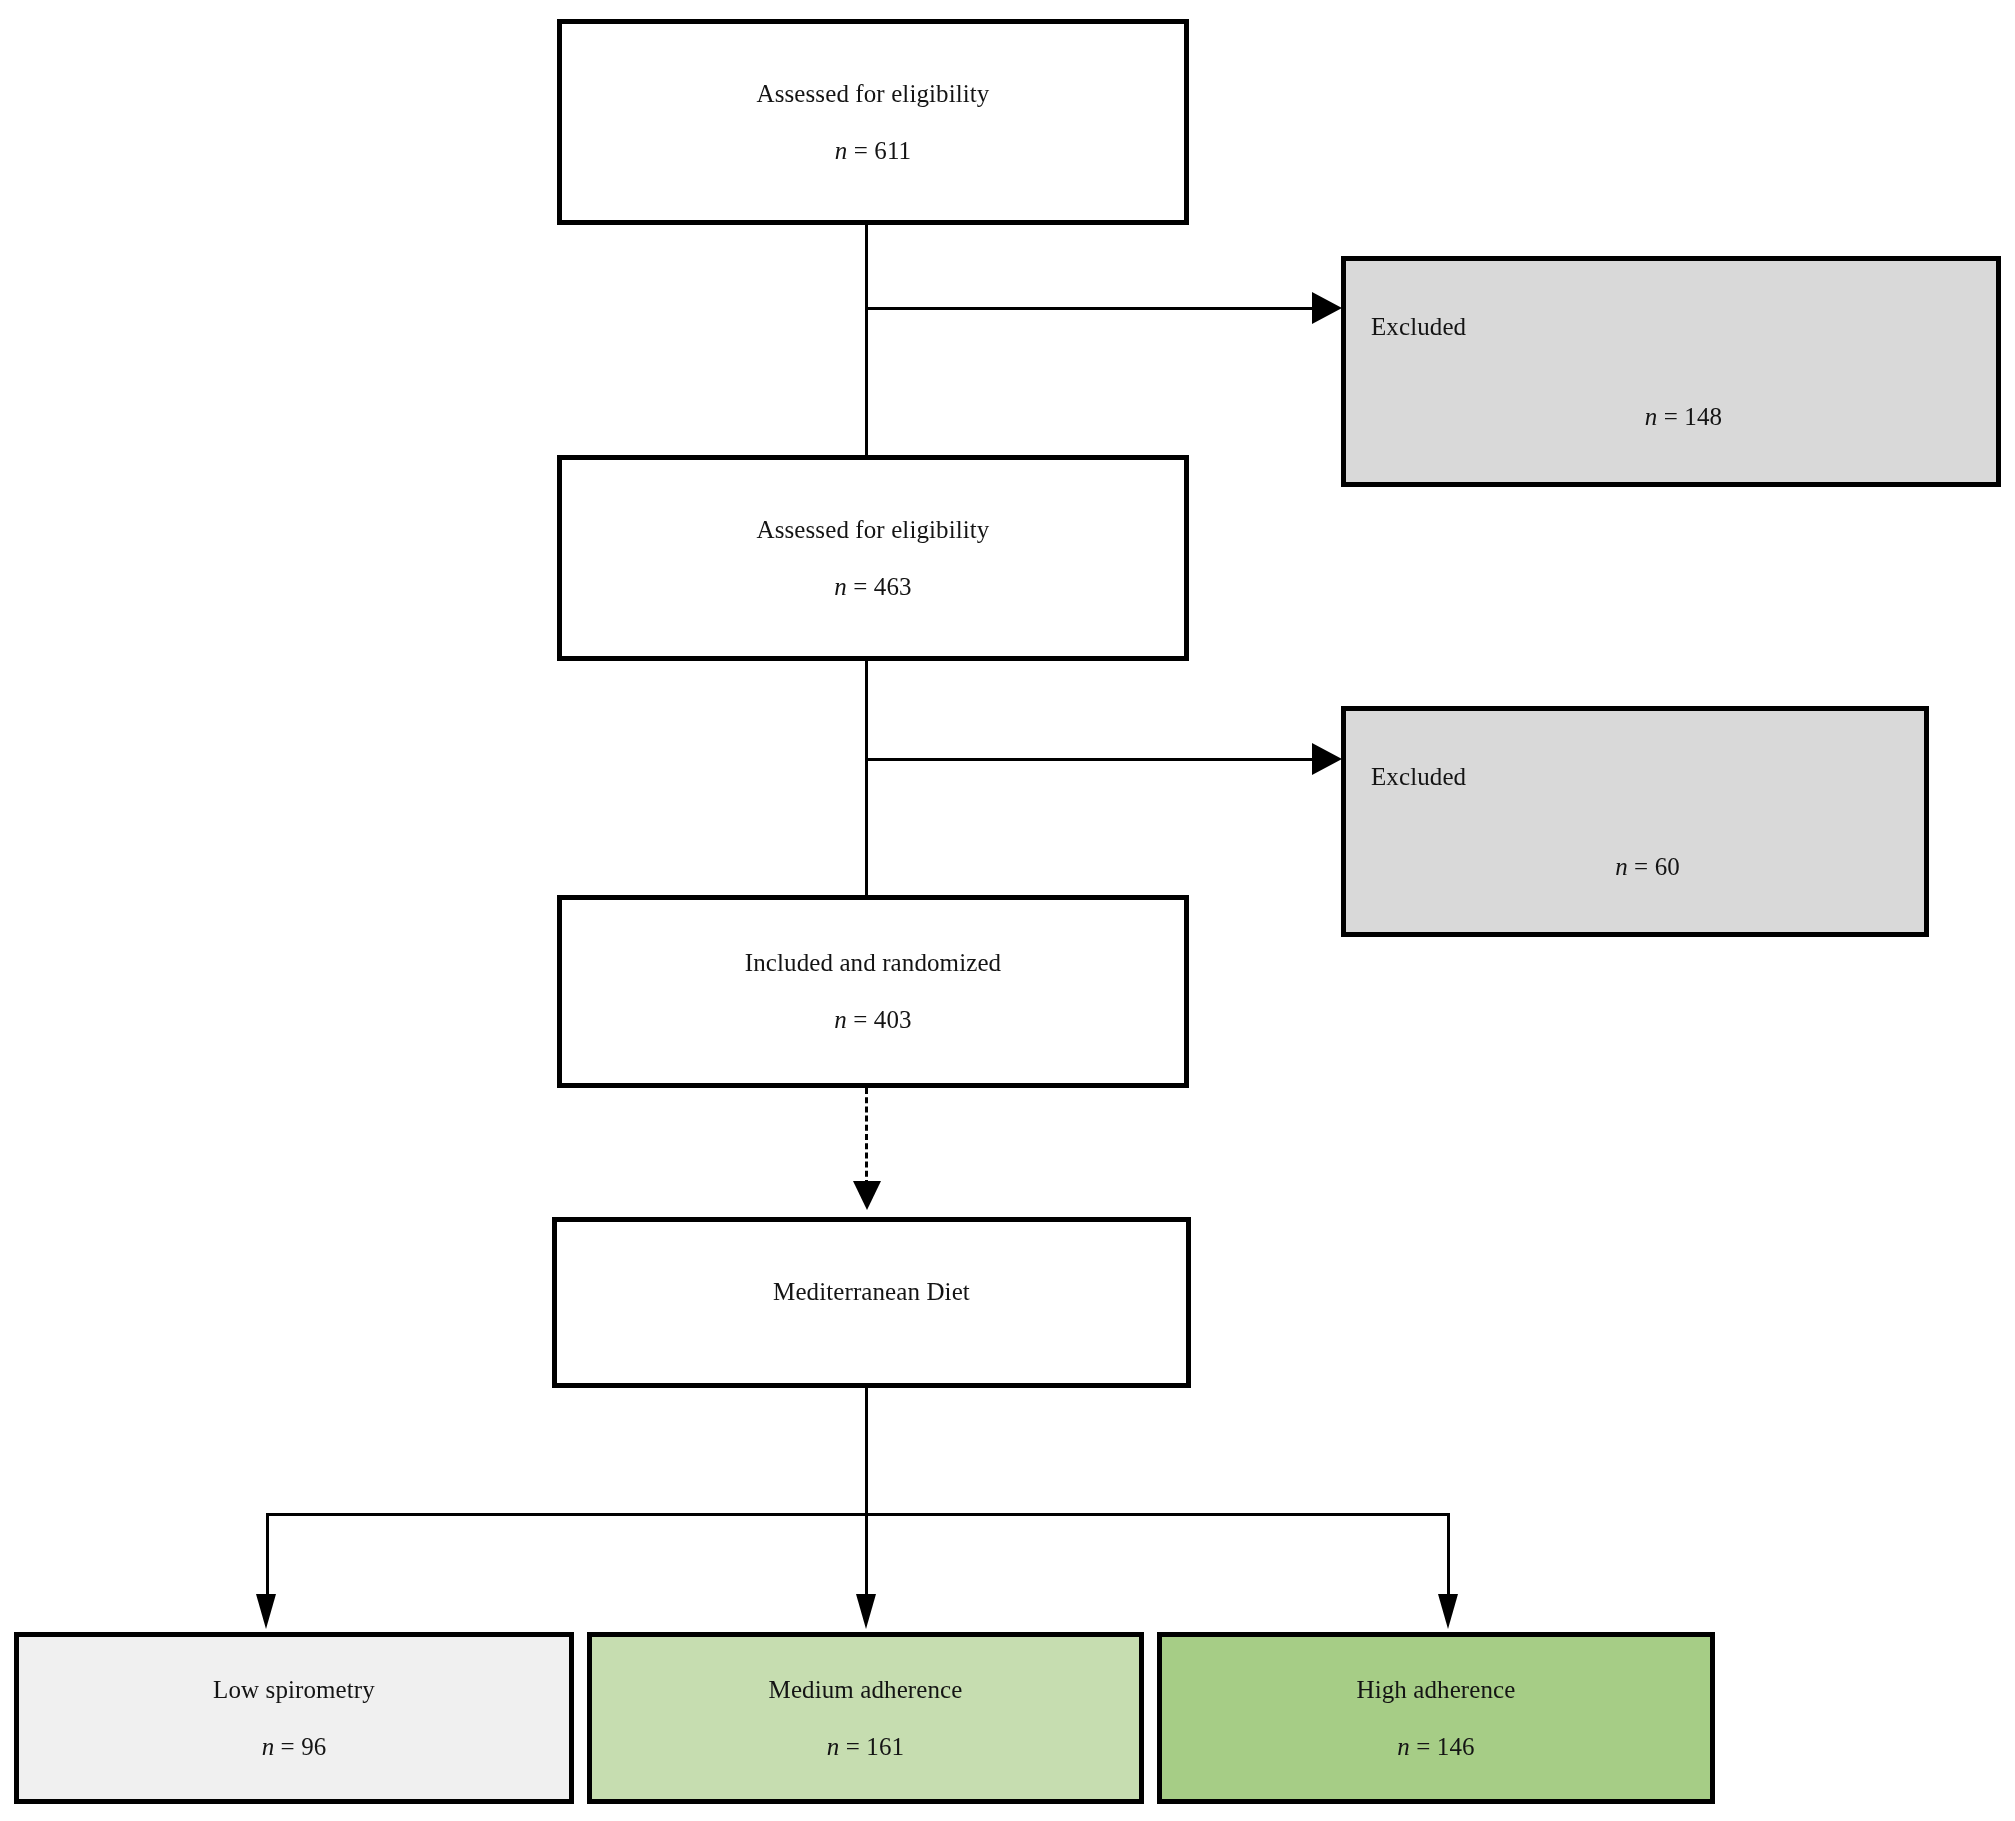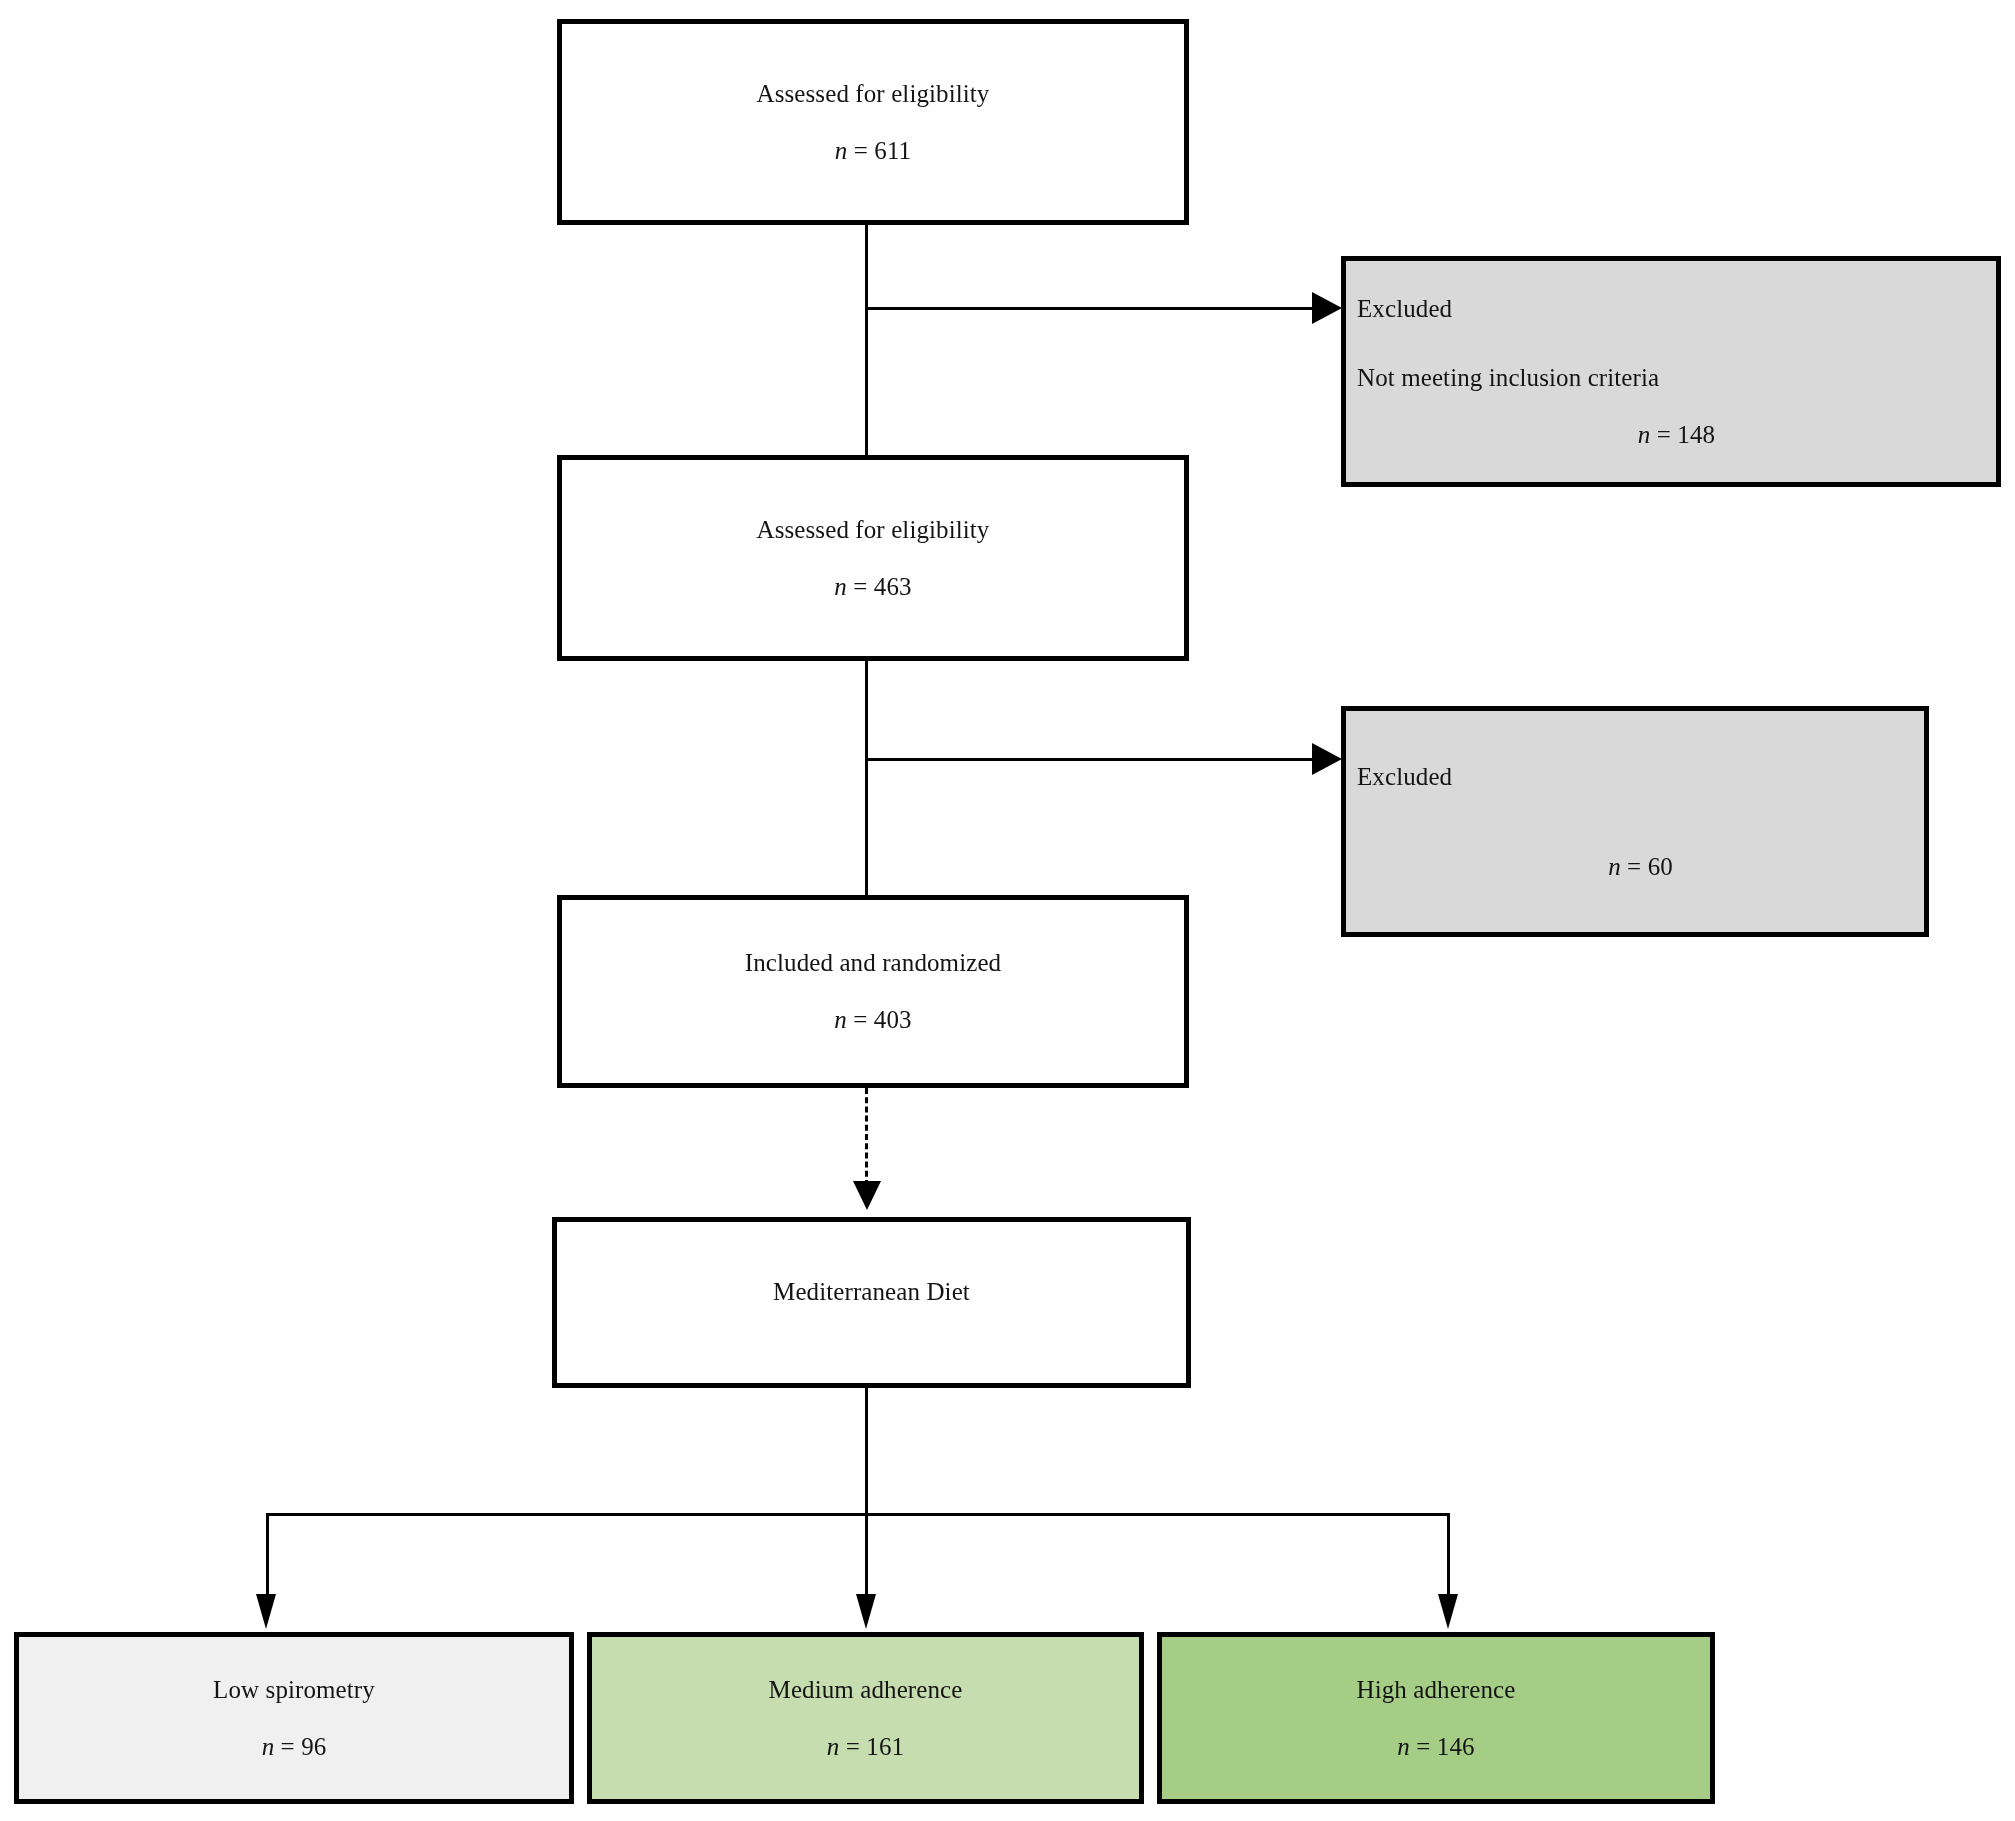--- a/index.html
+++ b/index.html
@@ -27,21 +27,21 @@
   }
   .node .line {
     font-size: 25px;
     line-height: 1.42;
     color: #141414;
     white-space: nowrap;
     letter-spacing: 0.1px;
   }
   .node.leftish {
     align-items: flex-start;
-    padding-left: 11px;
+    padding-left: 25px;
   }
   .node.leftish .line.ctr {
     align-self: center;
     padding-left: 0;
   }
   .node.leftish .line {
     text-align: left;
   }
   .spacer-sm { height: 21.5px; }
   .spacer-md { height: 33px; }
@@ -100,21 +100,20 @@
   </div>
 
   <div class="vline" style="left:865px; top:225px; height:231px;"></div>
 
   <div class="hline" style="left:865px; top:307px; width:450px;"></div>
   <div class="arrow-right" style="left:1312px; top:292px;"></div>
 
   <div class="node leftish" style="left:1341px; top:256px; width:660px; height:231px; background:#d9d9d9;">
     <div class="line">Excluded</div>
     <div class="spacer-md"></div>
-    <div class="line">Not meeting inclusion criteria</div>
     <div class="spacer-sm"></div>
     <div class="line ctr"><em class="n">n</em><span> = </span><span>148</span></div>
   </div>
 
   <div class="node" style="left:557px; top:455px; width:632px; height:206px;">
     <div class="line">Assessed for eligibility</div>
     <div class="spacer-sm"></div>
     <div class="line"><em class="n">n</em><span> = </span><span>463</span></div>
   </div>
 

